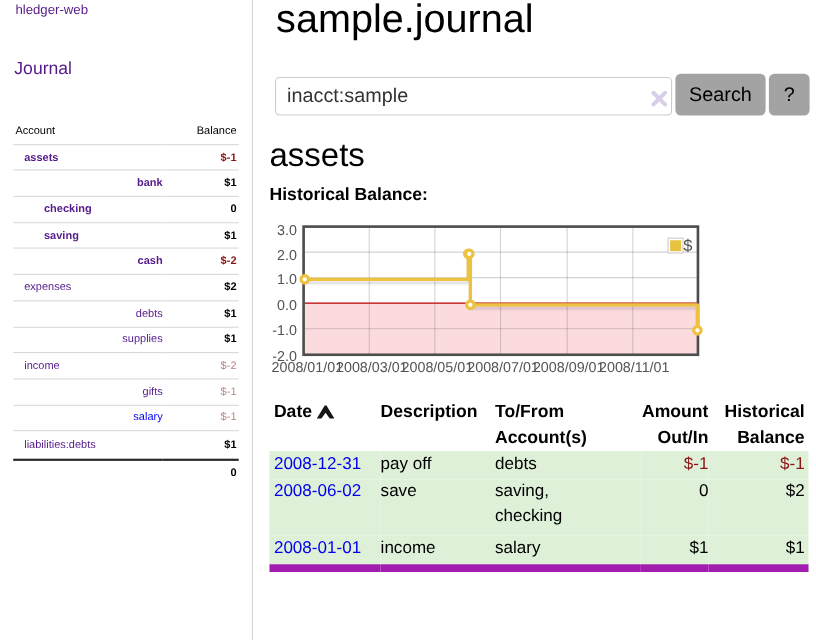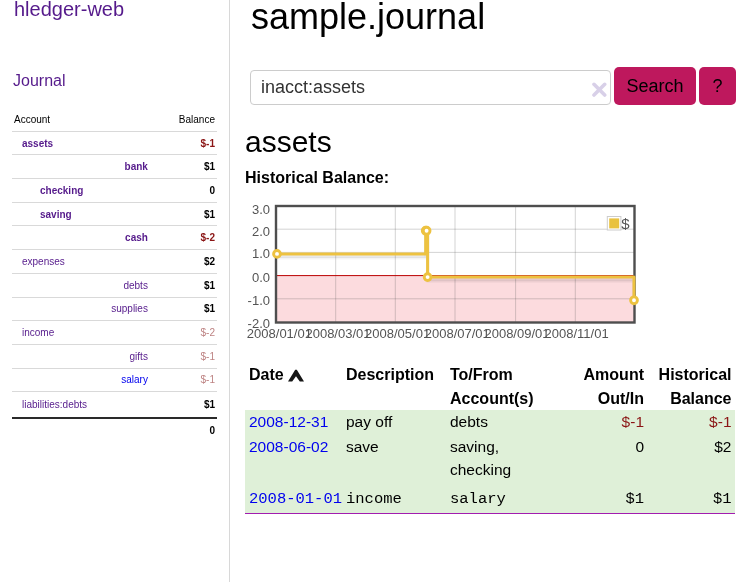--- a/index.html
+++ b/index.html
@@ -1,43 +1,43 @@
 <!DOCTYPE html>
 <html><head>
 <meta charset="utf-8">
 <style>
 html,body{margin:0;padding:0;}
 body{width:742px;height:582px;position:relative;background:#fff;
   font-family:"Liberation Sans",sans-serif;overflow:hidden;}
 .purple{color:#551a8b;}
 .blue{color:#0000ee;}
 #vline{position:absolute;left:229px;top:0;width:1px;height:582px;background:#d8d8d8;}
-#brand{position:absolute;left:14px;top:-1px;font-size:20px;color:#551a8b;line-height:20px;}
-#journal{position:absolute;left:13px;top:71px;font-size:16px;color:#551a8b;line-height:20px;}
+#brand{position:absolute;left:14px;top:-1px;font-size:12px;color:#551a8b;line-height:20px;}
+#journal{position:absolute;left:13px;top:53px;font-size:16px;color:#551a8b;line-height:20px;}
 table#side{position:absolute;left:12px;top:108px;width:205px;border-collapse:collapse;
   font-size:10px;}
 #side th,#side td{padding:0;height:22.7px;border-bottom:1px solid #d9d9d9;
   font-weight:normal;vertical-align:middle;}
 #side th{color:#000;text-align:left;}
 #side td.amt,#side th.bal{text-align:right;padding-right:2px;}
 #side .l1{padding-left:10px;}
 #side .l2{padding-left:19px;text-align:right;}
 #side .l3{padding-left:28px;}
 #side .b{font-weight:bold;}
 .neg{color:#8b1515;}
 .rose{color:#bd8282;font-weight:bold;}
 #side tr.total td{border-bottom:none;border-top:2px solid #2a2a2a;}
 #side tr.liab td{height:25px;}
 #main h1{position:absolute;left:251px;top:-3px;margin:0;font-size:36px;font-weight:normal;
   line-height:40px;color:#000;}
 #searchbox{position:absolute;left:250px;top:70px;width:349px;height:33px;
   border:1px solid #ccc;border-radius:4px;font-size:18px;line-height:33px;
   padding-left:10px;color:#333;box-sizing:content-box;}
 #clearx{position:absolute;left:592px;top:82px;}
-.btn{position:absolute;top:67px;height:38px;background:#be185d;border-radius:5px;
+.btn{position:absolute;top:67px;height:38px;background:#a3a3a3;border-radius:5px;
   font-size:18px;color:#000;text-align:center;line-height:38px;}
 #btnsearch{left:614px;width:82px;}
 #btnq{left:699px;width:37px;}
 #main h2{position:absolute;left:245px;top:125px;margin:0;font-size:30px;font-weight:normal;
   line-height:34px;color:#000;}
 #histlabel{position:absolute;left:245px;top:170px;font-size:16px;font-weight:bold;
   color:#000;line-height:16px;}
 #chart{position:absolute;left:240px;top:200px;}
 table#reg{position:absolute;left:245px;top:360px;width:490px;border-collapse:collapse;
   table-layout:fixed;font-size:15.5px;}
@@ -45,21 +45,21 @@
 #reg col.c4{width:62px;}#reg col.c5{width:91px;}
 #reg th{font-weight:bold;text-align:left;vertical-align:top;padding:1px 0 0 0;
   height:46px;line-height:23.5px;color:#000;font-size:16px;padding-top:3px !important;}
 #reg th.r,#reg td.r{text-align:right;}
 #reg td{padding:0.5px 0 2.5px;line-height:22.5px;vertical-align:top;}
 #reg tr.dbl td{padding-bottom:6px;}
 #reg td.d{padding-left:4px;}
 #reg th.d{padding-left:4px;}
 #reg td.r5,#reg th.r5{padding-right:3.5px;}
 #reg tr.grn{background:#dff0d8;}
-#reg tr.last td{border-bottom:1px solid #a21caf;font-family:Liberation Mono, monospace;}
+#reg tr.last td{border-bottom:7px solid #a21caf;}
 </style>
 </head>
 <body>
 <div id="vline"></div>
 <div id="brand">hledger-web</div>
 <div id="journal">Journal</div>
 <table id="side">
   <tbody>
       <tr>
         <th class="acc" style="padding-left:2px;">Account</th>
@@ -114,21 +114,21 @@
         <td class="amt b">$1</td>
       </tr>
   <tr class="total">
         <td></td>
         <td class="amt b">0</td>
       </tr>
 </tbody>
   </table>
 <div id="main">
   <h1>sample.journal</h1>
-  <div id="searchbox">inacct:assets</div>
+  <div id="searchbox">inacct:sample</div>
   <svg id="clearx" width="16" height="16" viewBox="0 0 16 16">
     <path d="M2 2.3 L12.7 13 M12.7 2.3 L2 13" stroke="#d8d0e8" stroke-width="3.6" stroke-linecap="round"></path>
   </svg>
   <div class="btn" id="btnsearch">Search</div>
   <div class="btn" id="btnq">?</div>
   <h2>assets</h2>
   <div id="histlabel">Historical Balance:</div>
   <svg id="chart" width="502" height="145" viewBox="0 0 502 145">
     <rect x="37" y="75.6" width="357" height="46.4" fill="#fcdbde"></rect>
     <g stroke="rgba(84,84,84,0.25)" stroke-width="1">

